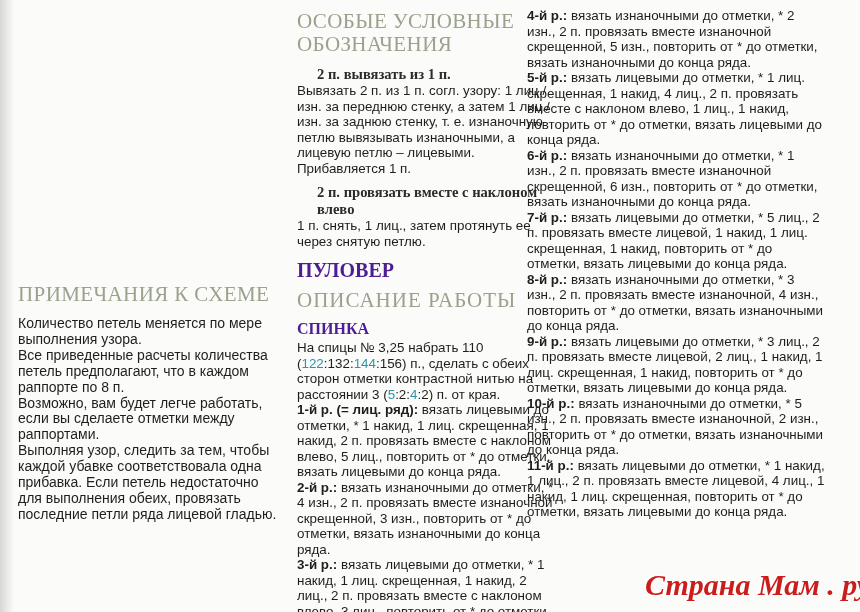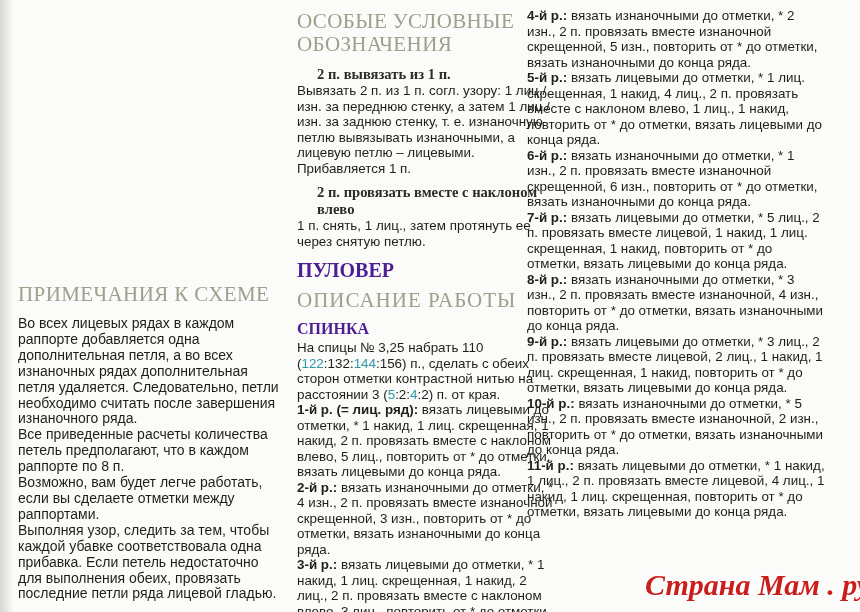--- a/index.html
+++ b/index.html
@@ -70,21 +70,21 @@
   }
 </style>
 </head>
 <body>
 
 <div class="page">
 
   <div class="col col-left">
     <h2 class="h-sage">ПРИМЕЧАНИЯ К СХЕМЕ</h2>
     <div class="body-txt">
-      <p>Во всех лицевых рядах в каждом раппорте добавляется одна дополнительная петля, а во всех изнаночных рядах дополнительная петля удаляется. Следовательно, петли необходимо считать после завершения изнаночного ряда.</p>
+      <p>Количество петель меняется по мере выполнения узора.</p>
       <p>Все приведенные расчеты количества петель предполагают, что в каждом раппорте по 8 п.</p>
       <p>Возможно, вам будет легче работать, если вы сделаете отметки между раппортами.</p>
       <p>Выполняя узор, следить за тем, чтобы каждой убавке соответствовала одна прибавка. Если петель недостаточно для выполнения обеих, провязать последние петли ряда лицевой гладью.</p>
     </div>
   </div>
 
   <div class="col col-mid">
     <h2 class="h-sage">ОСОБЫЕ УСЛОВНЫЕ ОБОЗНАЧЕНИЯ</h2>
 
     <div class="def-block">

